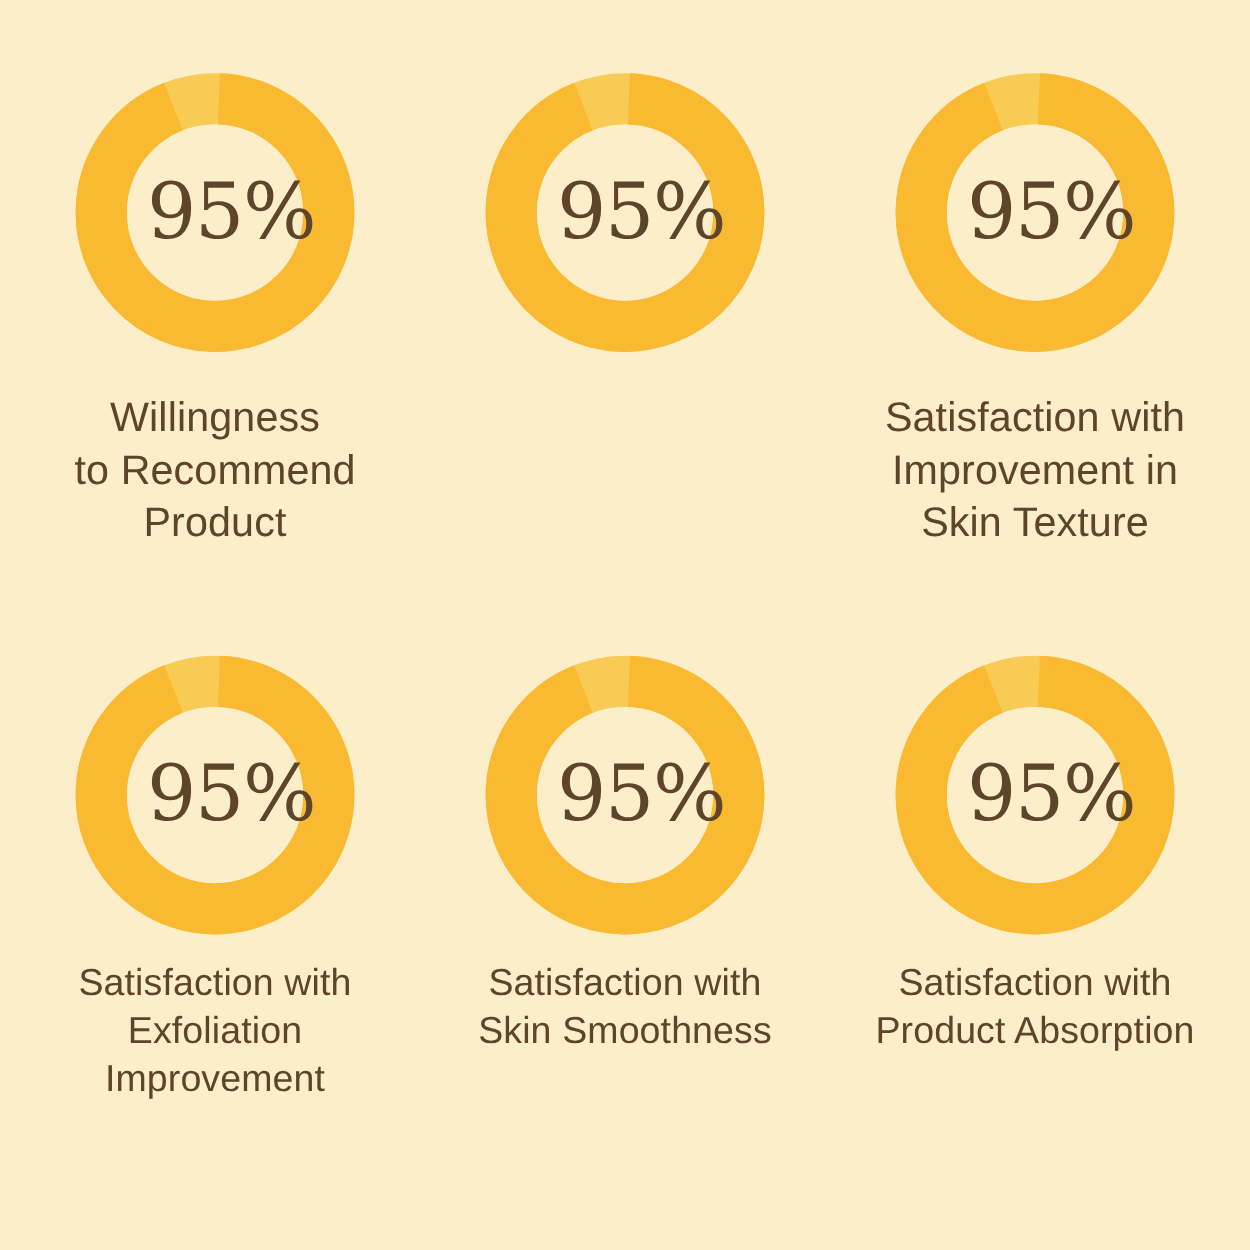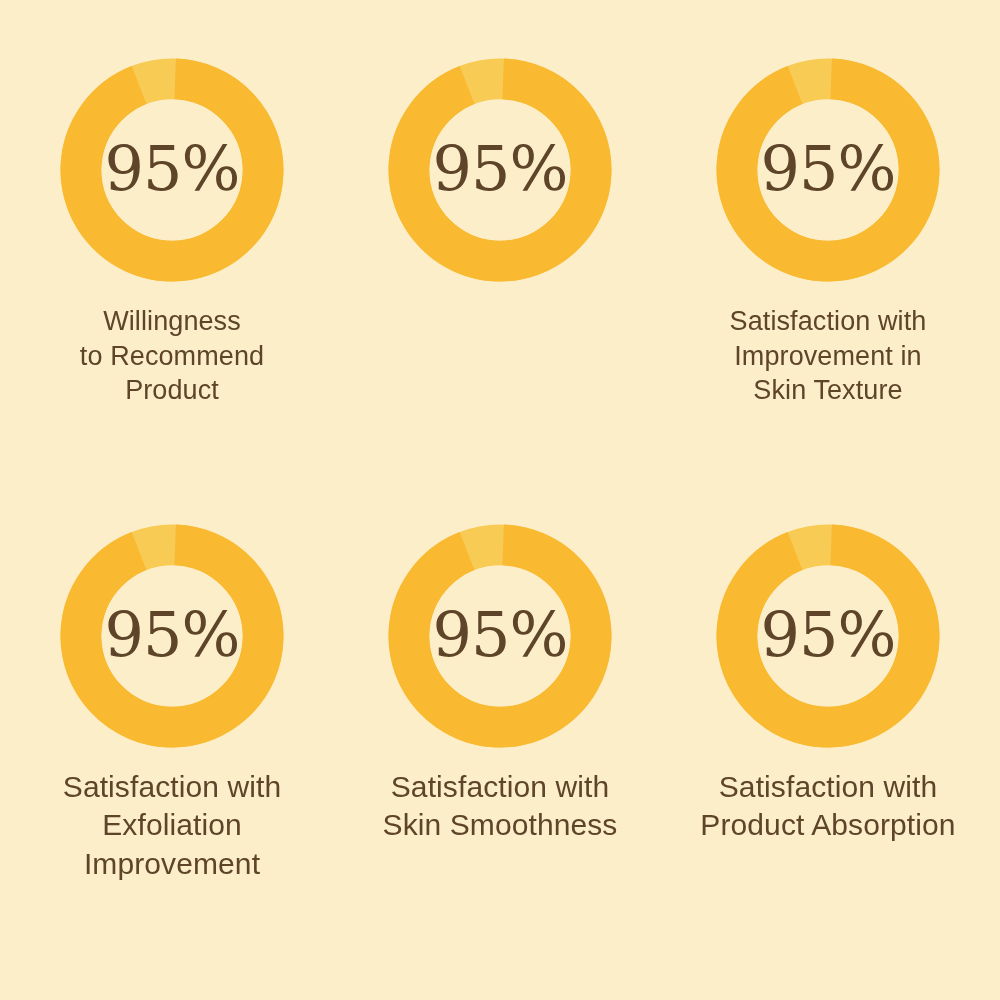--- a/index.html
+++ b/index.html
@@ -41,40 +41,40 @@
 
   .donut-svg {
     display: block;
     width: 224px;
     height: 224px;
   }
 
   .donut-value {
     position: absolute;
     top: 0;
-    left: 0;
+    left: 13px;
     width: 224px;
     height: 224px;
     display: flex;
     align-items: center;
     justify-content: center;
     font-family: "DejaVu Serif", "Liberation Serif", serif;
     font-size: 62px;
     line-height: 1;
     color: #5E4429;
     letter-spacing: -1px;
     padding-bottom: 2px;
     box-sizing: border-box;
   }
 
   .stat-caption {
-    margin-top: 22px;
+    margin-top: 31px;
     text-align: center;
     color: #5E4429;
-    font-size: 27px;
+    font-size: 33px;
     line-height: 1.28;
     letter-spacing: 0.1px;
     white-space: pre-line;
     max-width: 320px;
   }
 
   
   .row-2 .stat-caption {
     margin-top: 20px;
     font-size: 30px;

